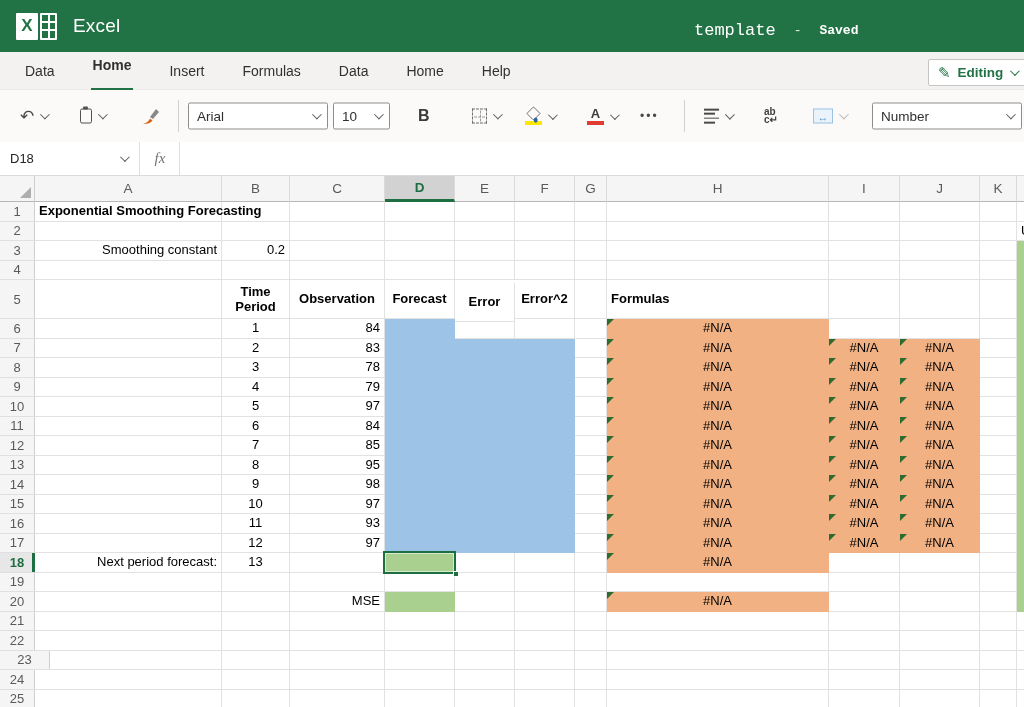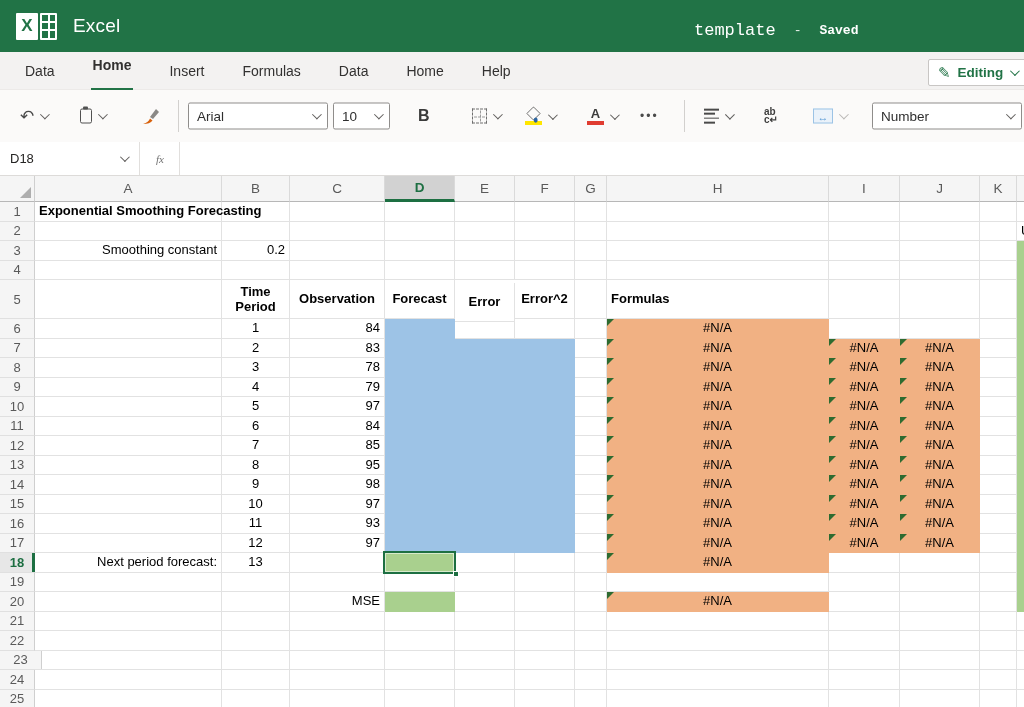--- a/index.html
+++ b/index.html
@@ -77,21 +77,21 @@
   .merge-ic{width:20px;height:15px;border:1px solid #9cc3e5;background:#eaf2fa;color:#5b9bd5;
     font-size:11px;display:flex;align-items:center;justify-content:center;}
   
   .formulabar{position:absolute;top:142px;left:0;width:1024px;height:34px;background:#fff;
     border-bottom:1px solid #dddbd9;}
   .namebox{position:absolute;left:0;top:0;width:140px;height:33px;background:#fff;
     border-right:1px solid #e1dfdd;display:flex;align-items:center;justify-content:space-between;
     padding:0 12px 0 10px;font-size:13px;color:#252423;}
   .fxbox{position:absolute;left:141px;top:0;width:39px;height:33px;display:flex;align-items:center;
     justify-content:center;border-right:1px solid #e1dfdd;}
-  .fx{font-family:"Liberation Serif", serif;font-style:italic;font-size:11px;color:#737373;}
+  .fx{font-family:"Liberation Serif", serif;font-style:italic;font-size:15px;color:#737373;}
   .formula-field{position:absolute;left:181px;top:0;right:0;height:33px;background:#fff;
     display:flex;align-items:center;padding:0 8px;font-size:13px;color:#252423;}
   
   #sheet{position:absolute;top:176px;left:0;width:1024px;height:531px;background:#fff;overflow:hidden;}
   .hdrband{position:absolute;top:0;left:0;width:1024px;height:26px;background:#f5f5f5;
     border-bottom:1px solid #b7b7b7;}
   .selectall{position:absolute;left:0;top:0;width:35px;height:26px;background:#f5f5f5;
     border-right:1px solid #cfcfcf;border-bottom:1px solid #b7b7b7;}
   .selectall::after{content:"";position:absolute;right:3px;bottom:3px;
     border-bottom:11px solid #aeaeae;border-left:11px solid transparent;}
@@ -289,21 +289,21 @@
     <div class="rowhdr" style="top: 279.5px; height: 19.5px; width: 35px;">13</div>
     <div class="rowhdr" style="top: 299px; height: 19.5px; width: 35px;">14</div>
     <div class="rowhdr" style="top: 318.5px; height: 19.5px; width: 35px;">15</div>
     <div class="rowhdr" style="top: 338px; height: 19.5px; width: 35px;">16</div>
     <div class="rowhdr" style="top: 357.5px; height: 19.5px; width: 35px;">17</div>
     <div class="rowhdr selrowhdr" style="top: 377px; height: 19.5px; width: 35px;">18</div>
     <div class="rowhdr" style="top: 396.5px; height: 19.5px; width: 35px;">19</div>
     <div class="rowhdr" style="top: 416px; height: 19.5px; width: 35px;">20</div>
     <div class="rowhdr" style="top: 435.5px; height: 19.5px; width: 35px;">21</div>
     <div class="rowhdr" style="top: 455px; height: 19.5px; width: 35px;">22</div>
-    <div class="rowhdr" style="top: 474.5px; height: 19.5px; width: 42px;">23</div>
+    <div class="rowhdr" style="top: 474.5px; height: 19.5px; width: 50px;">23</div>
     <div class="rowhdr" style="top: 494px; height: 19.5px; width: 35px;">24</div>
     <div class="rowhdr" style="top: 513.5px; height: 19.5px; width: 35px;">25</div>
     <div class="cell al-left bold" style="left: 35px; top: 26px; width: 187px; height: 19.5px;">
       <span class="ctext">Exponential Smoothing Forecasting</span>
     </div>
     <div class="cell" style="left: 222px; top: 26px; width: 68px; height: 19.5px;"></div>
     <div class="cell" style="left: 290px; top: 26px; width: 95px; height: 19.5px;"></div>
     <div class="cell" style="left: 385px; top: 26px; width: 70px; height: 19.5px;"></div>
     <div class="cell" style="left: 455px; top: 26px; width: 60px; height: 19.5px;"></div>
     <div class="cell" style="left: 515px; top: 26px; width: 60px; height: 19.5px;"></div>

